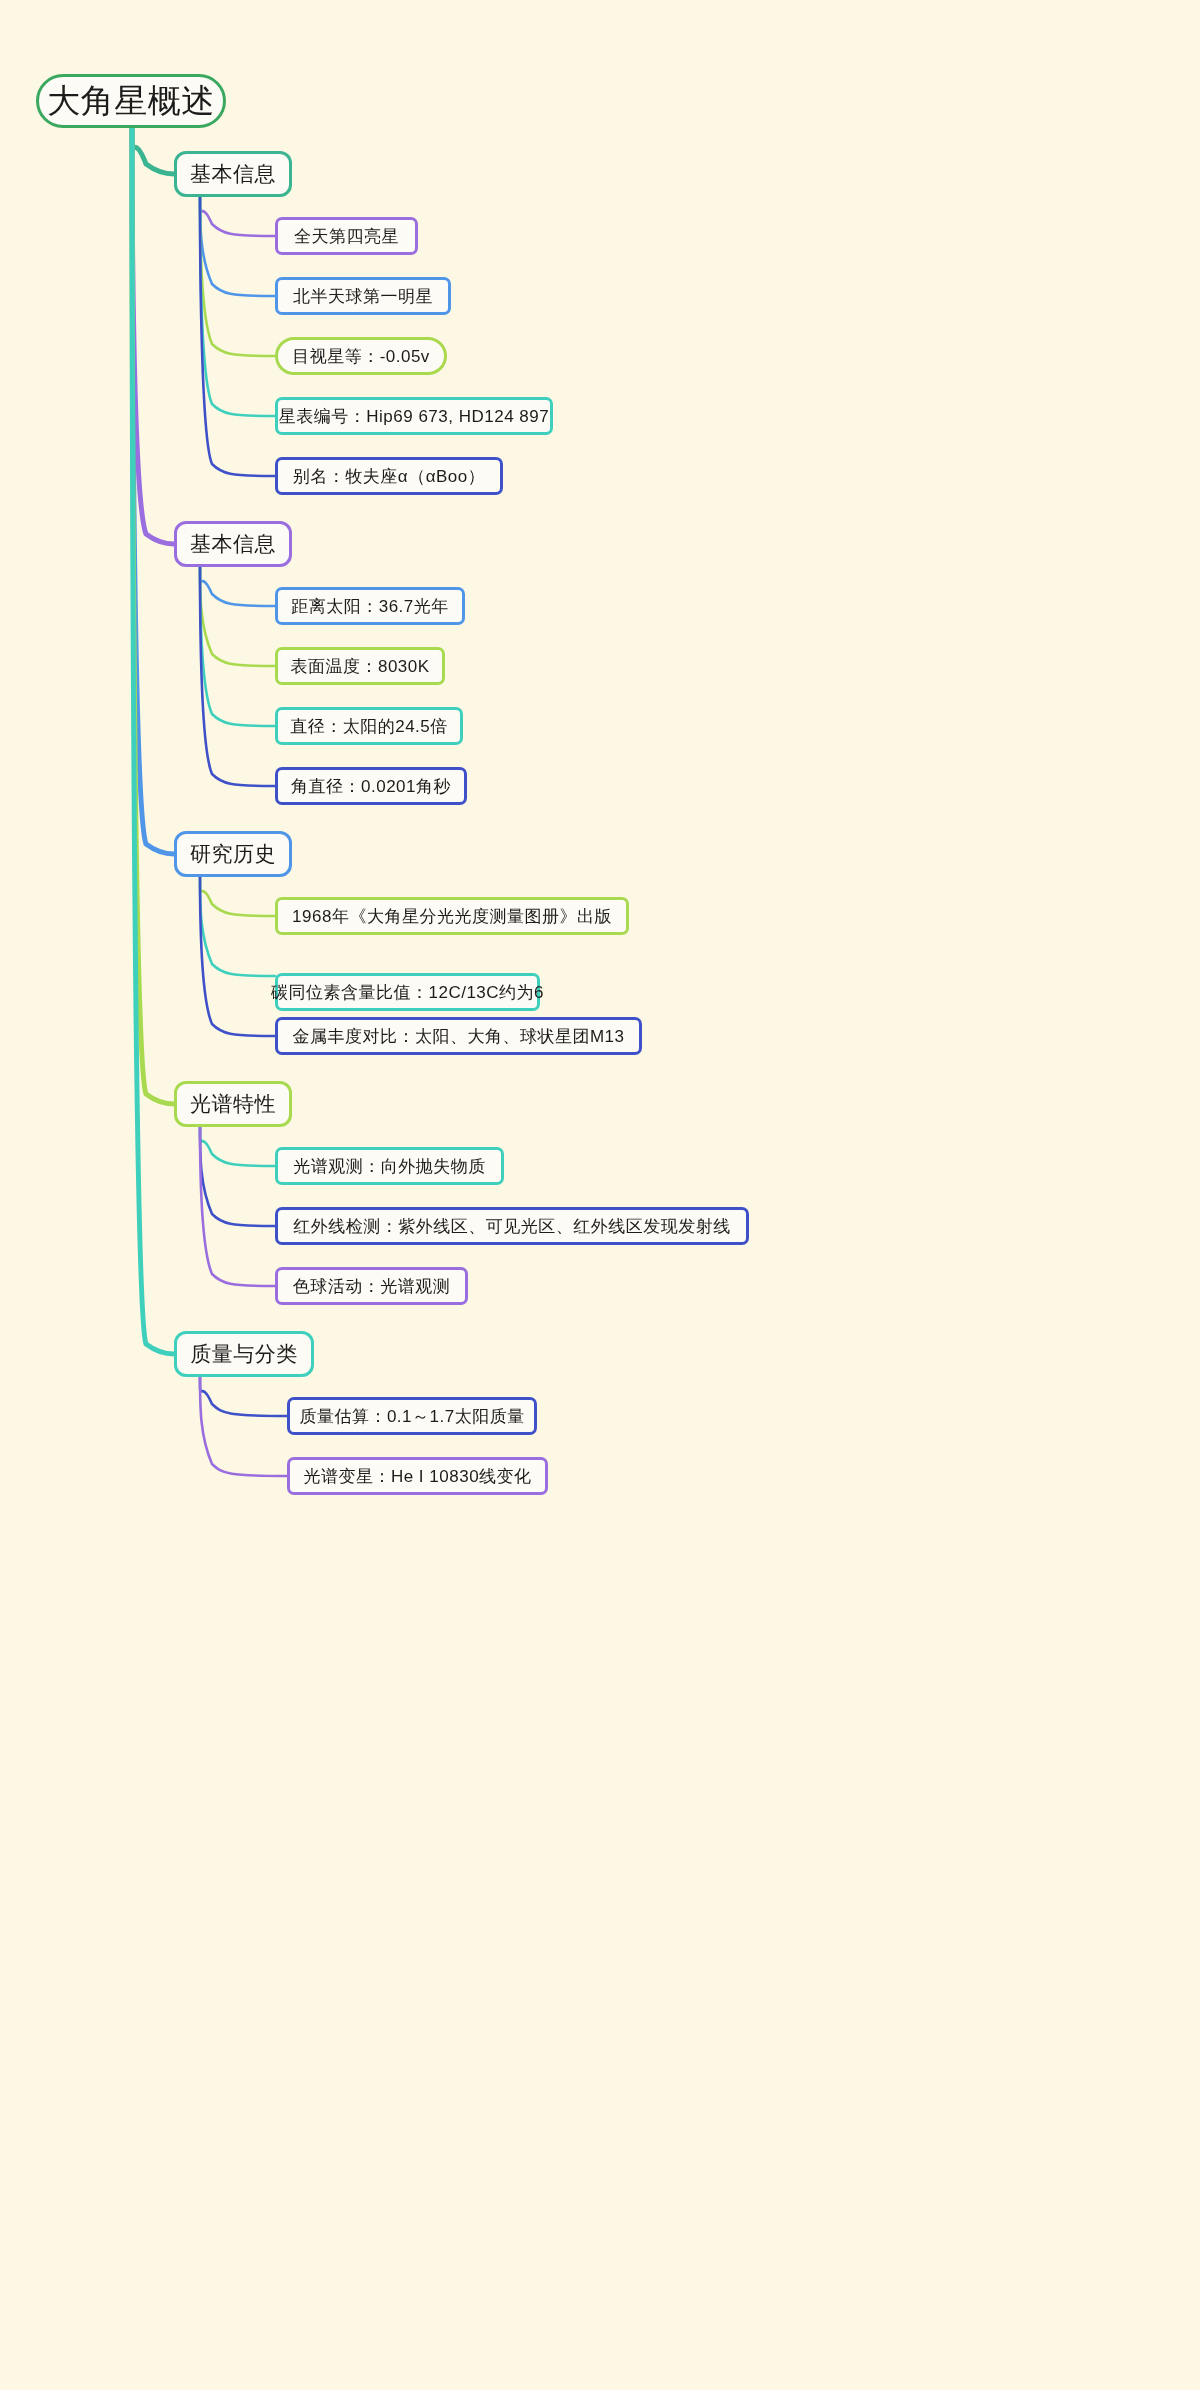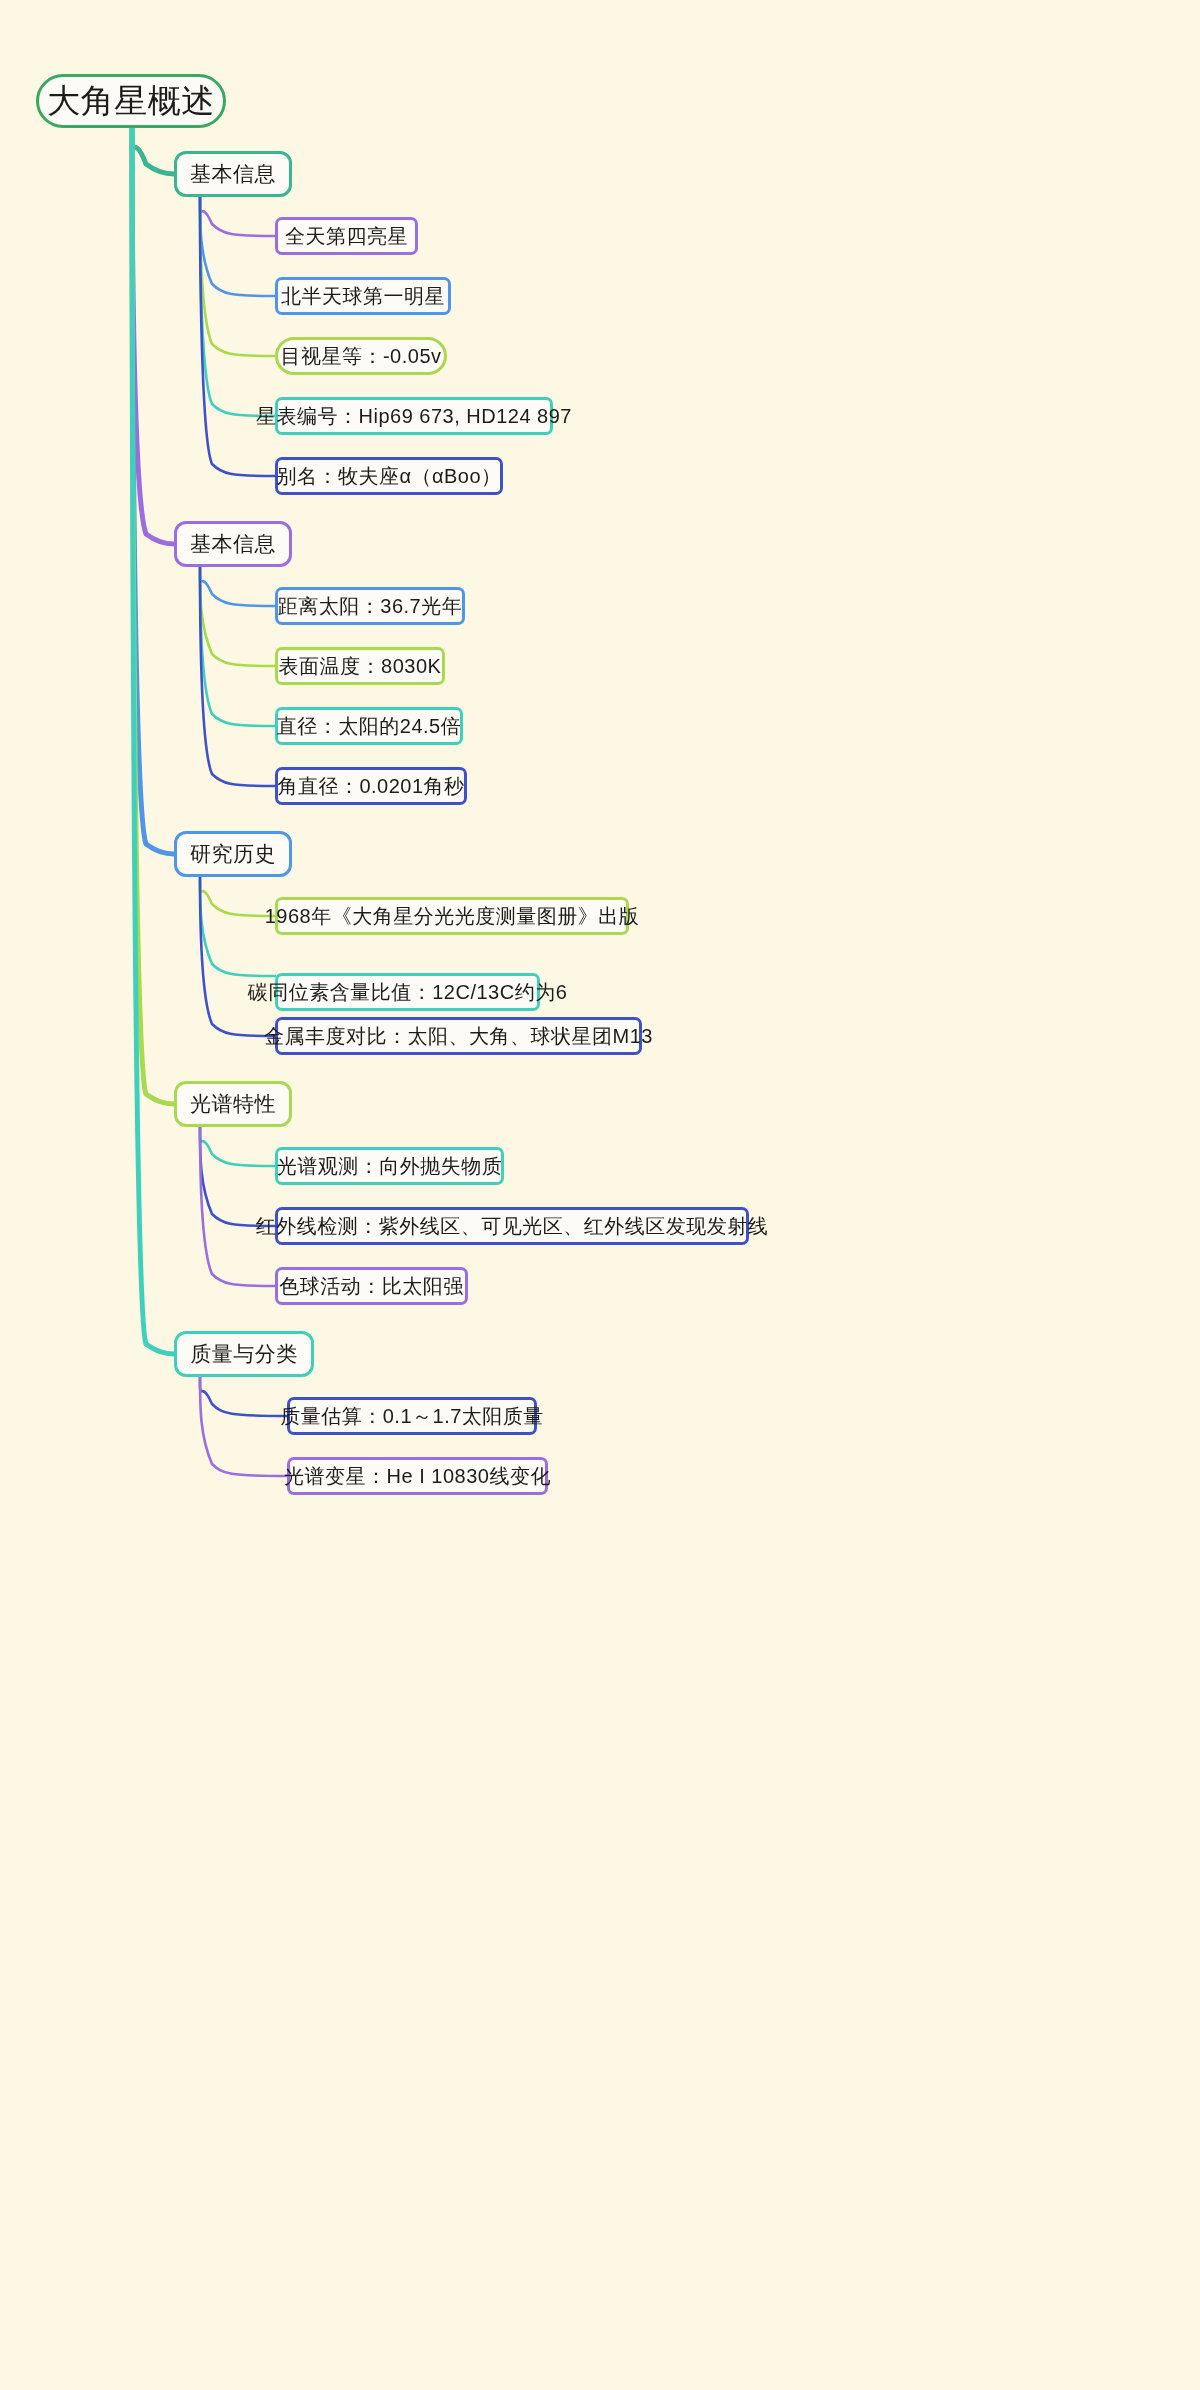--- a/index.html
+++ b/index.html
@@ -45,21 +45,21 @@
   .node.branch {
     border: 3px solid #000;
     border-radius: 12px;
     font-size: 21px;
     padding: 6px 18px;
     height: 46px;
   }
   .node.leaf {
     border: 3px solid #000;
     border-radius: 7px;
-    font-size: 20px;
+    font-size: 17px;
     padding: 0 14px;
     height: 38px;
   }
 </style>
 </head>
 <body>
 
 <div id="canvas">
   <svg id="edges" viewBox="0 0 1200 2390" xmlns="http://www.w3.org/2000/svg">
       <path d="M 132 128 C 132 168, 132 128, 146 164
@@ -120,18 +120,18 @@
       <div class="node leaf" style="left: 275px; top: 647px; width: 170px; height: 38px; border-color: rgb(168, 217, 79);">表面温度：8030K</div>
       <div class="node leaf" style="left: 275px; top: 707px; width: 188px; height: 38px; border-color: rgb(63, 208, 189);">直径：太阳的24.5倍</div>
       <div class="node leaf" style="left: 275px; top: 767px; width: 192px; height: 38px; border-color: rgb(63, 81, 201);">角直径：0.0201角秒</div>
       <div class="node branch" style="left: 174px; top: 831px; width: 118px; height: 46px; border-color: rgb(79, 150, 232);">研究历史</div>
       <div class="node leaf" style="left: 275px; top: 897px; width: 354px; height: 38px; border-color: rgb(168, 217, 79);">1968年《大角星分光光度测量图册》出版</div>
       <div class="node leaf" style="left: 275px; top: 957px; width: 265px; height: 38px; border-color: rgb(63, 208, 189); margin-top: 16px;">碳同位素含量比值：12C/13C约为6</div>
       <div class="node leaf" style="left: 275px; top: 1017px; width: 367px; height: 38px; border-color: rgb(63, 81, 201);">金属丰度对比：太阳、大角、球状星团M13</div>
       <div class="node branch" style="left: 174px; top: 1081px; width: 118px; height: 46px; border-color: rgb(168, 217, 79);">光谱特性</div>
       <div class="node leaf" style="left: 275px; top: 1147px; width: 229px; height: 38px; border-color: rgb(63, 208, 189);">光谱观测：向外抛失物质</div>
       <div class="node leaf" style="left: 275px; top: 1207px; width: 474px; height: 38px; border-color: rgb(63, 81, 201);">红外线检测：紫外线区、可见光区、红外线区发现发射线</div>
-      <div class="node leaf" style="left: 275px; top: 1267px; width: 193px; height: 38px; border-color: rgb(155, 110, 224);">色球活动：比太阳强</div>
+      <div class="node leaf" style="left: 275px; top: 1267px; width: 193px; height: 38px; border-color: rgb(155, 110, 224);">色球活动：光谱观测</div>
       <div class="node branch" style="left: 174px; top: 1331px; width: 140px; height: 46px; border-color: rgb(63, 208, 189);">质量与分类</div>
       <div class="node leaf" style="left: 287px; top: 1397px; width: 250px; height: 38px; border-color: rgb(63, 81, 201);">质量估算：0.1～1.7太阳质量</div>
       <div class="node leaf" style="left: 287px; top: 1457px; width: 261px; height: 38px; border-color: rgb(155, 110, 224);">光谱变星：He I 10830线变化</div>
     </div>
 </div>
 
 </body></html>

